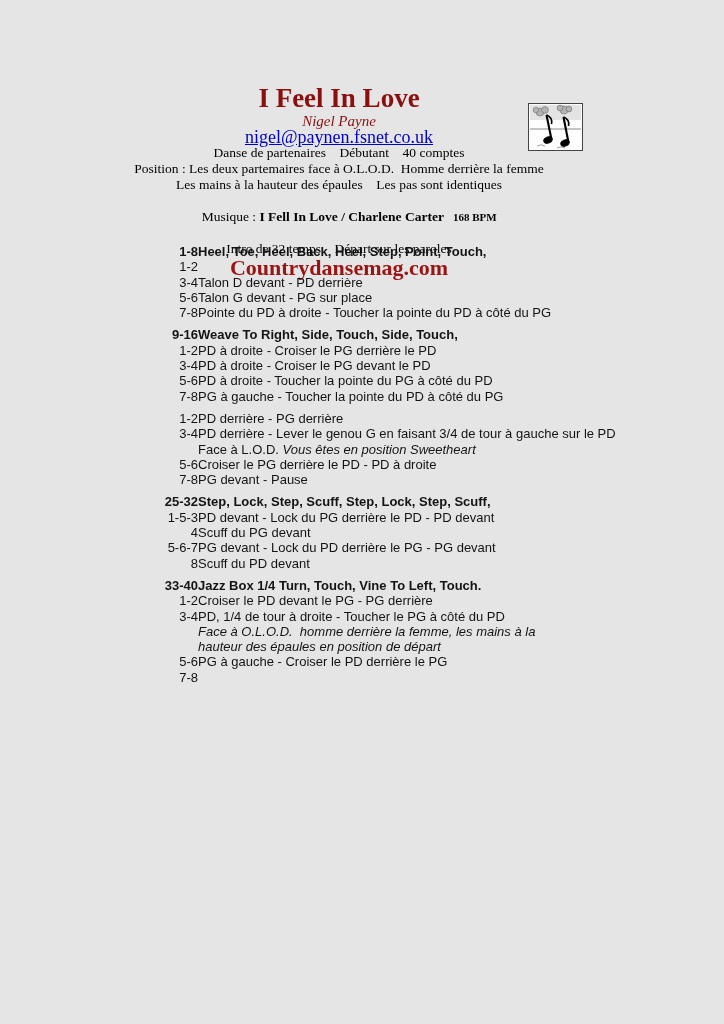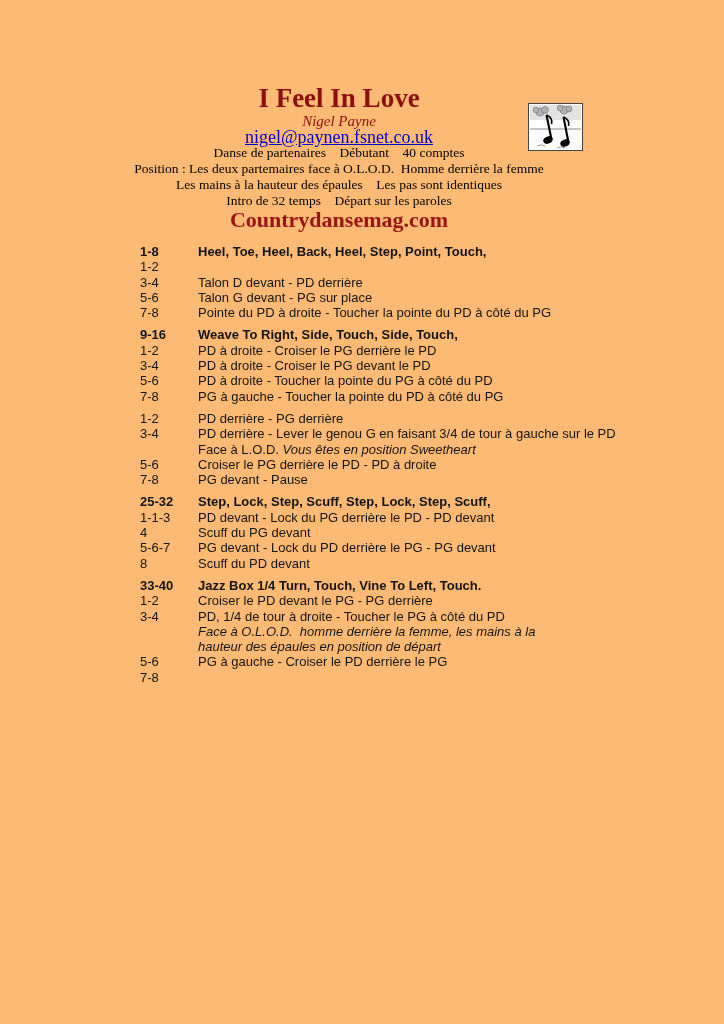--- a/index.html
+++ b/index.html
@@ -1,20 +1,20 @@
 <!DOCTYPE html>
 <html><head>
 <meta charset="utf-8">
 <style>
   html, body { margin:0; padding:0; }
   body { background:#ffffff; }
   .page {
     position:relative;
     width:724px; height:1024px;
-    background:#fdba74;
+    background:#e5e5e5;
     overflow:hidden;
     font-family:"Liberation Serif", serif;
     color:#000;
   }
   
   .header {
     position:absolute; top:84px; left:0;
     width:678px;
     text-align:center;
   }
@@ -50,40 +50,43 @@
     position:absolute; left:528px; top:103px;
     width:55px; height:48px;
   }
   
   .sections {
     position:absolute; top:244px; left:140px;
     font-family:"Liberation Sans", sans-serif;
     font-size:13px; line-height:15.3px;
     color:#141414;
   }
-  .section { margin-bottom:7px; }
+  .section { margin-bottom:7px;text-align:right; }
   .row { display:flex; white-space:pre; }
   .counts { flex:0 0 58px; width:58px; }
   .head .counts, .head .stitle { font-weight:bold; }
   .note i, i.text { font-style:italic; }
 </style>
 </head>
 <body>
 
 <div class="page">
 
   <div class="header">
     <h1 class="doc-title">I Feel In Love</h1>
     <div class="author">Nigel Payne</div>
     <div class="email-line">
       <a>nigel@paynen.fsnet.co.uk</a>
     </div>
     <div class="info">Danse de partenaires    Débutant    40 comptes</div>
     <div class="info">Position : Les deux partemaires face à O.L.O.D.  Homme derrière la femme</div>
     <div class="info">Les mains à la hauteur des épaules    Les pas sont identiques</div>
+    <div class="info music">
+      <span>Musique : </span><b>I Fell In Love / Charlene Carter</b><span class="bpm">168 BPM</span>
+    </div>
     <div class="info">Intro de 32 temps    Départ sur les paroles</div>
     <div class="site">Countrydansemag.com</div>
   </div>
 
   <div class="clipart">
     <svg width="55" height="48" viewBox="0 0 55 48" xmlns="http://www.w3.org/2000/svg">
       <rect x="0.5" y="0.5" width="54" height="47" fill="#fdfdfd" stroke="#444" stroke-width="1"></rect>
       <rect x="2" y="2" width="51" height="15" fill="#e3e3e3"></rect>
       <line x1="2" y1="26" x2="53" y2="26" stroke="#8a8a8a" stroke-width="1"></line>
       <g fill="#b3b3b3" stroke="#6f6f6f" stroke-width="0.6">
@@ -136,21 +139,21 @@
       <div class="row"><span class="counts">3-4</span><span class="text">PD derrière - Lever le genou G en faisant 3/4 de tour à gauche sur le PD</span></div>
       <div class="row note"><span class="counts"></span><span class="text"><span>Face à L.O.D. </span><i>Vous êtes en position Sweetheart</i></span></div>
       <div class="row"><span class="counts">5-6</span><span class="text">Croiser le PG derrière le PD - PD à droite</span></div>
       <div class="row"><span class="counts">7-8</span><span class="text">PG devant - Pause</span></div>
     </div>
 
     <div class="section">
       <div class="row head">
         <span class="counts">25-32</span><span class="stitle">Step, Lock, Step, Scuff, Step, Lock, Step, Scuff,</span>
       </div>
-      <div class="row"><span class="counts">1-1-3</span><span class="text">PD devant - Lock du PG derrière le PD - PD devant</span></div>
+      <div class="row"><span class="counts">1-5-3</span><span class="text">PD devant - Lock du PG derrière le PD - PD devant</span></div>
       <div class="row"><span class="counts">4</span><span class="text">Scuff du PG devant</span></div>
       <div class="row"><span class="counts">5-6-7</span><span class="text">PG devant - Lock du PD derrière le PG - PG devant</span></div>
       <div class="row"><span class="counts">8</span><span class="text">Scuff du PD devant</span></div>
     </div>
 
     <div class="section">
       <div class="row head">
         <span class="counts">33-40</span><span class="stitle">Jazz Box 1/4 Turn, Touch, Vine To Left, Touch.</span>
       </div>
       <div class="row"><span class="counts">1-2</span><span class="text">Croiser le PD devant le PG - PG derrière</span></div>

